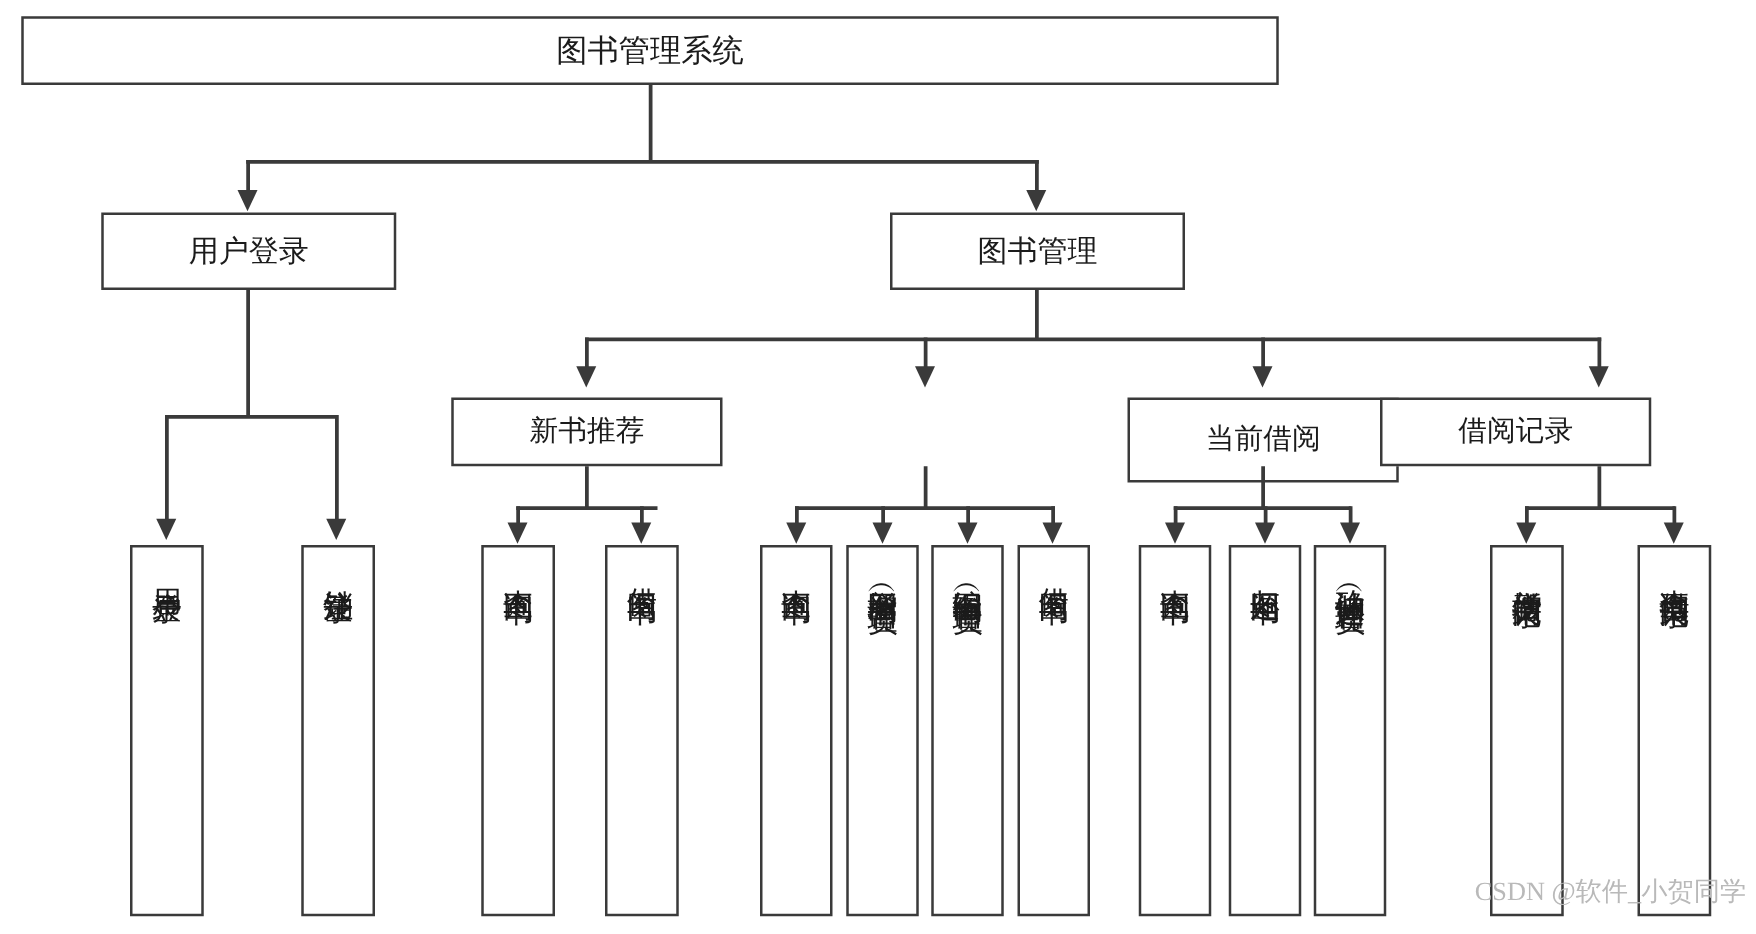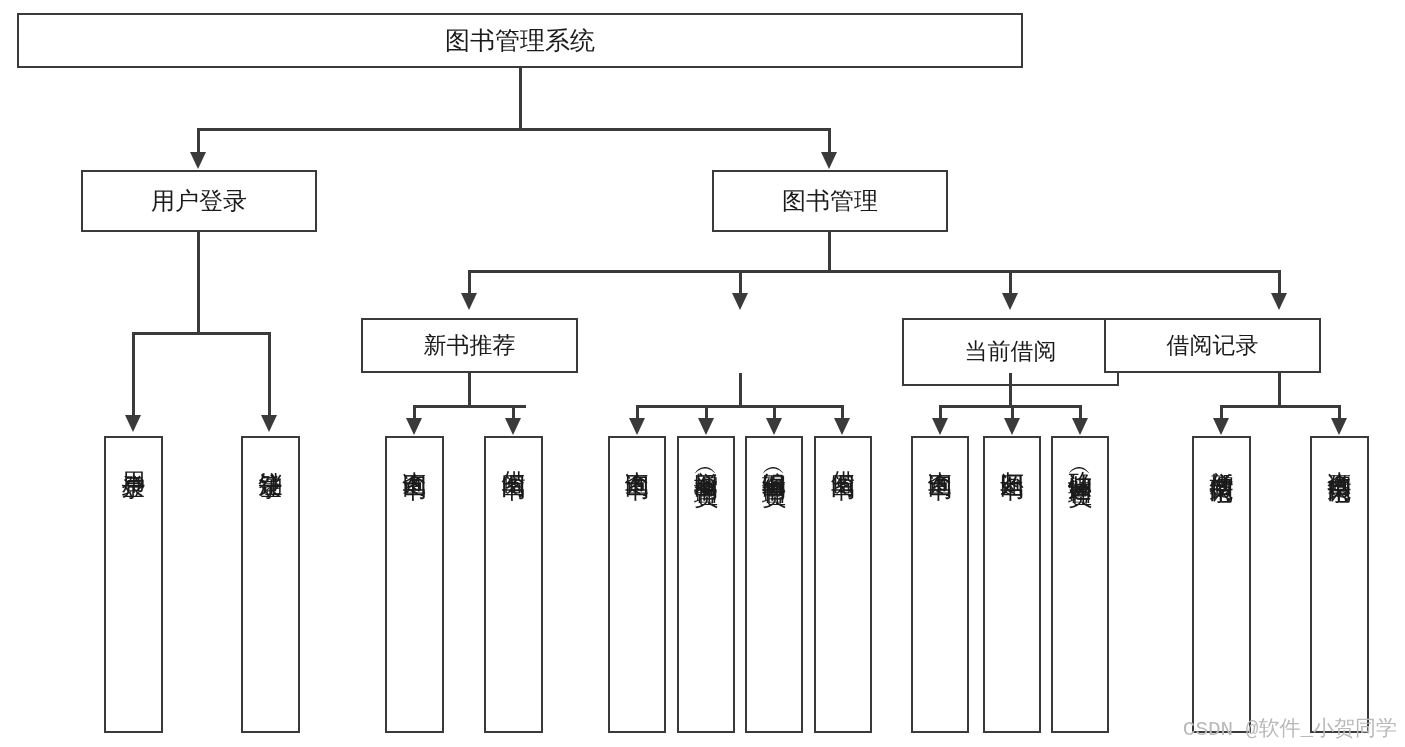--- a/index.html
+++ b/index.html
@@ -64,26 +64,26 @@
     width:0;height:0;
     border-left:8px solid transparent;
     border-right:8px solid transparent;
     border-top:17px solid #3a3a3a;
   }
 
   
   .watermark{
     position:absolute;
     right:8px;
-    bottom:5px;
+    bottom:20px;
     font-size:21px;
     color:#b9b9b9;
     white-space:nowrap;
     user-select:none;
-    font-family:Liberation Mono, monospace;
+    font-family:Liberation Serif, serif;
     margin-left:16px;
   }
 </style>
 </head>
 <body>
 
 <div id="canvas">
 
   <div class="node root" style="left:17px;top:13px;width:1006px;height:55px;">
     <span class="label">图书管理系统</span>

